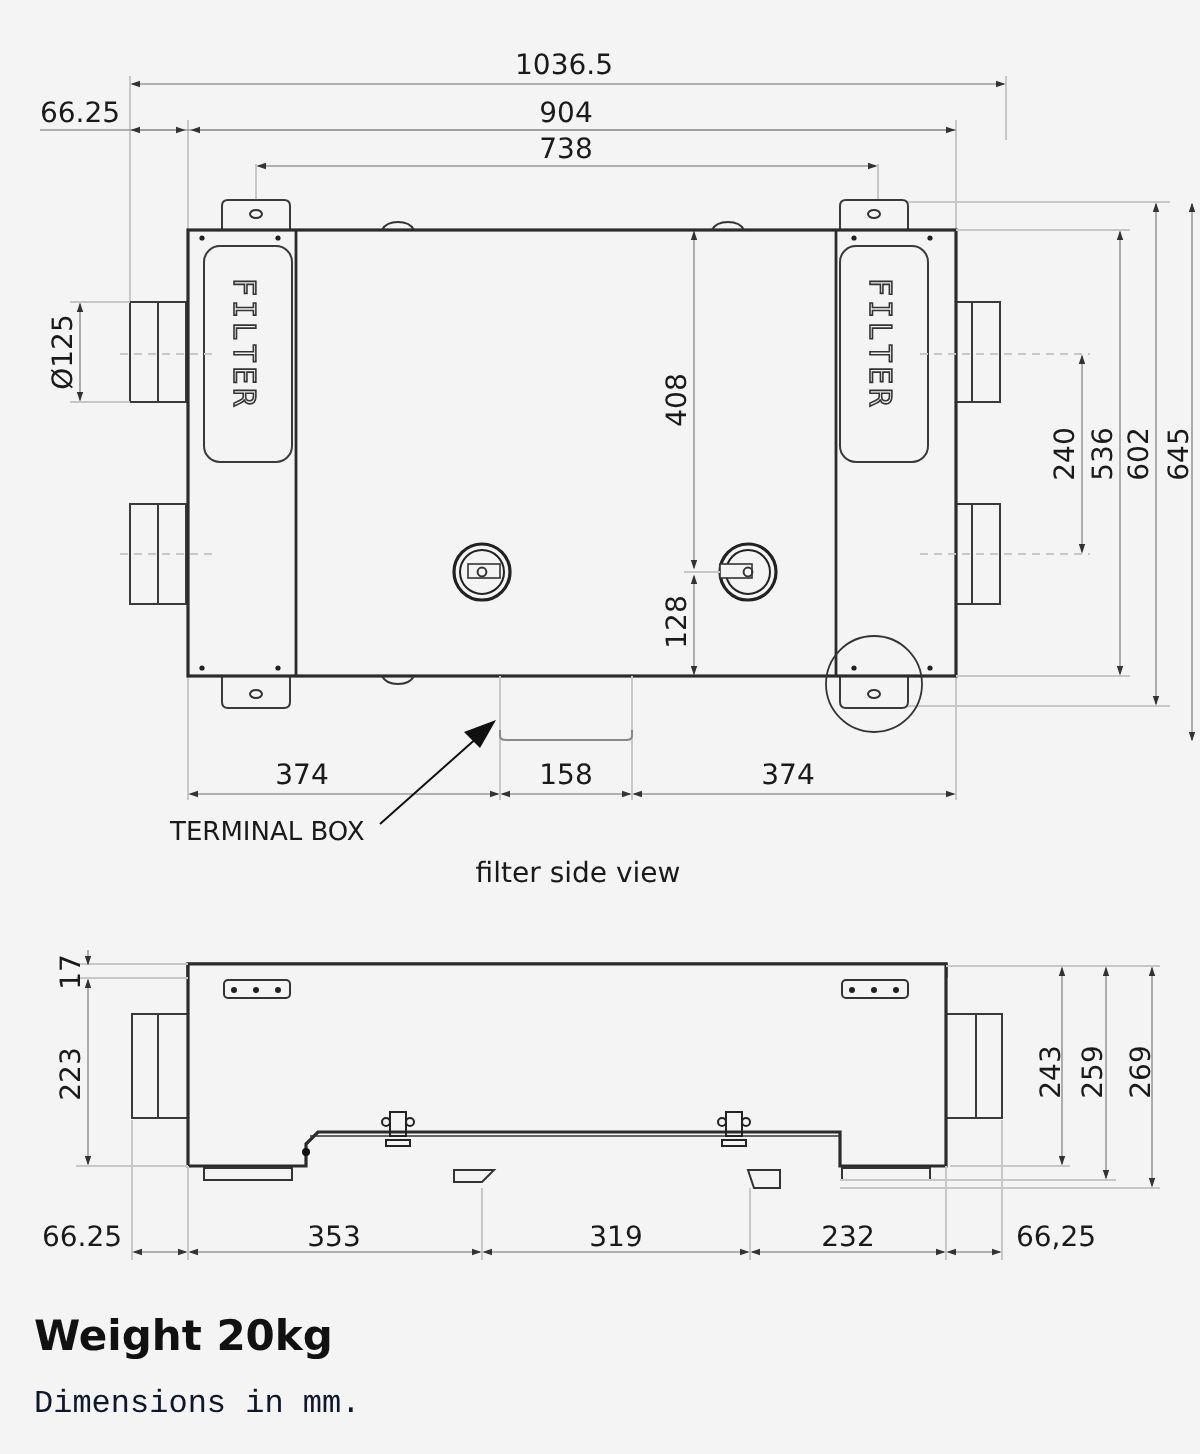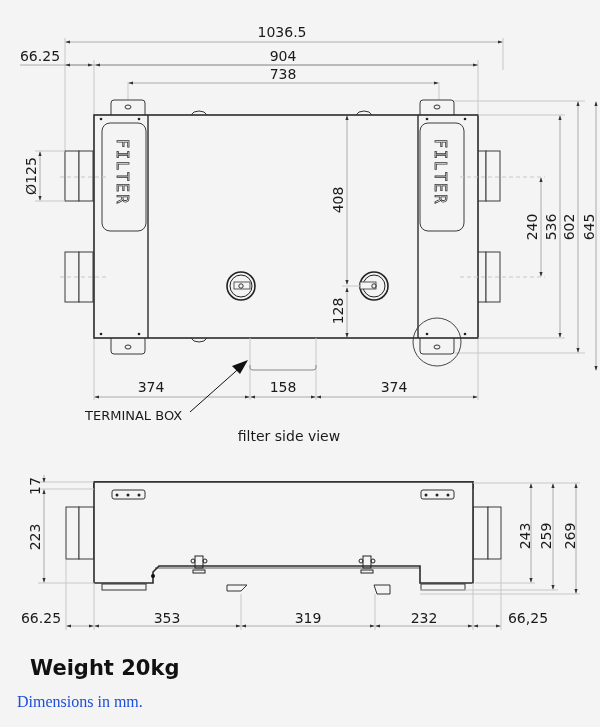--- a/index.html
+++ b/index.html
@@ -7,24 +7,24 @@
          font-family: "DejaVu Sans", sans-serif; color: #1a1a1a; }
   svg.drawing { position: absolute; left: 0; top: 0; }
   .dim { font-family: "DejaVu Sans", sans-serif; font-size: 14px; fill: #1a1a1a; }
   .lbl { font-family: "DejaVu Sans", sans-serif; font-size: 13px; fill: #1a1a1a; }
   .view { font-family: "DejaVu Sans", sans-serif; font-size: 14px; fill: #1a1a1a; }
   .filt { font-family: "DejaVu Sans Mono", monospace; font-size: 15px; fill: none; stroke: #333; stroke-width: 0.8; letter-spacing: 2px; }
   .thin { stroke: #c8c8c8; stroke-width: 1; fill: none; }
   .dl { stroke: #9a9a9a; stroke-width: 0.8; fill: none; }
   .body { stroke: #2b2b2b; stroke-width: 1.6; fill: #f4f4f4; }
   .part { stroke: #3a3a3a; stroke-width: 1; fill: #f4f4f4; }
-  .weight { position: absolute; left: 30px; top: 656px; font-size: 21px; font-weight: bold;
+  .weight { position: absolute; left: 17px; top: 656px; font-size: 21px; font-weight: bold;
             font-family: "DejaVu Sans", sans-serif; color: #111; }
-  .note { position: absolute; left: 17px; top: 693px; font-size: 16px; color: #1d4ed8;
-          font-family: Liberation Serif, serif; }
+  .note { position: absolute; left: 17px; top: 693px; font-size: 16px; color: #0f172a;
+          font-family: Liberation Mono, monospace; }
 </style>
 </head>
 <body>
 
 <svg class="drawing" width="600" height="727" viewBox="0 0 600 727" xmlns="http://www.w3.org/2000/svg">
   <defs>
     <marker id="ar" markerWidth="6" markerHeight="6" refX="5" refY="3" orient="auto-start-reverse">
       <path d="M0,1 L6,3 L0,5 z" fill="#333"></path>
     </marker>
   </defs>

